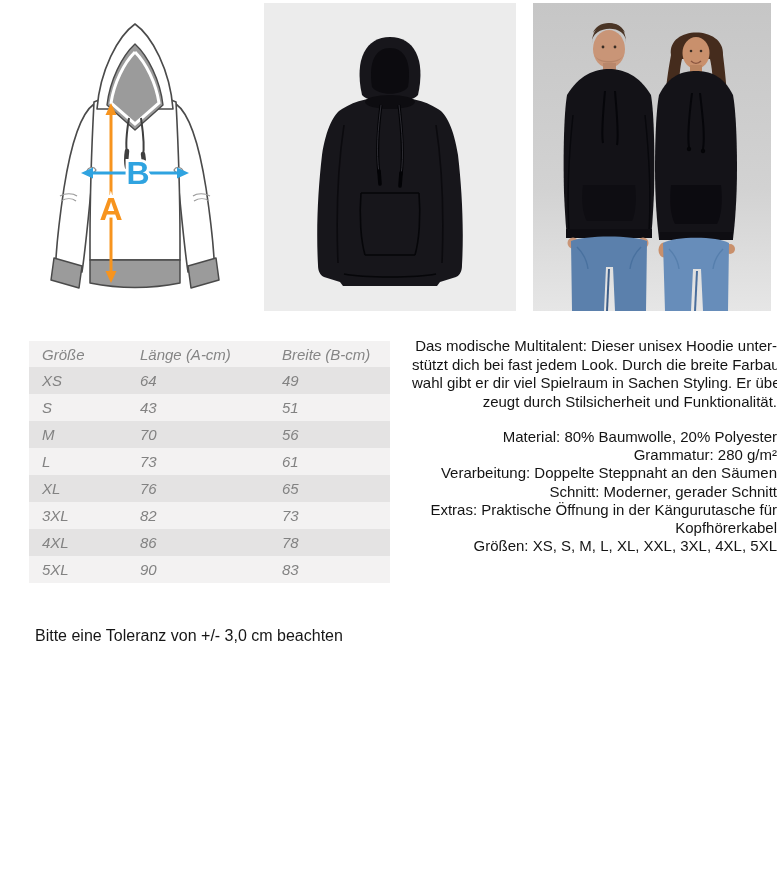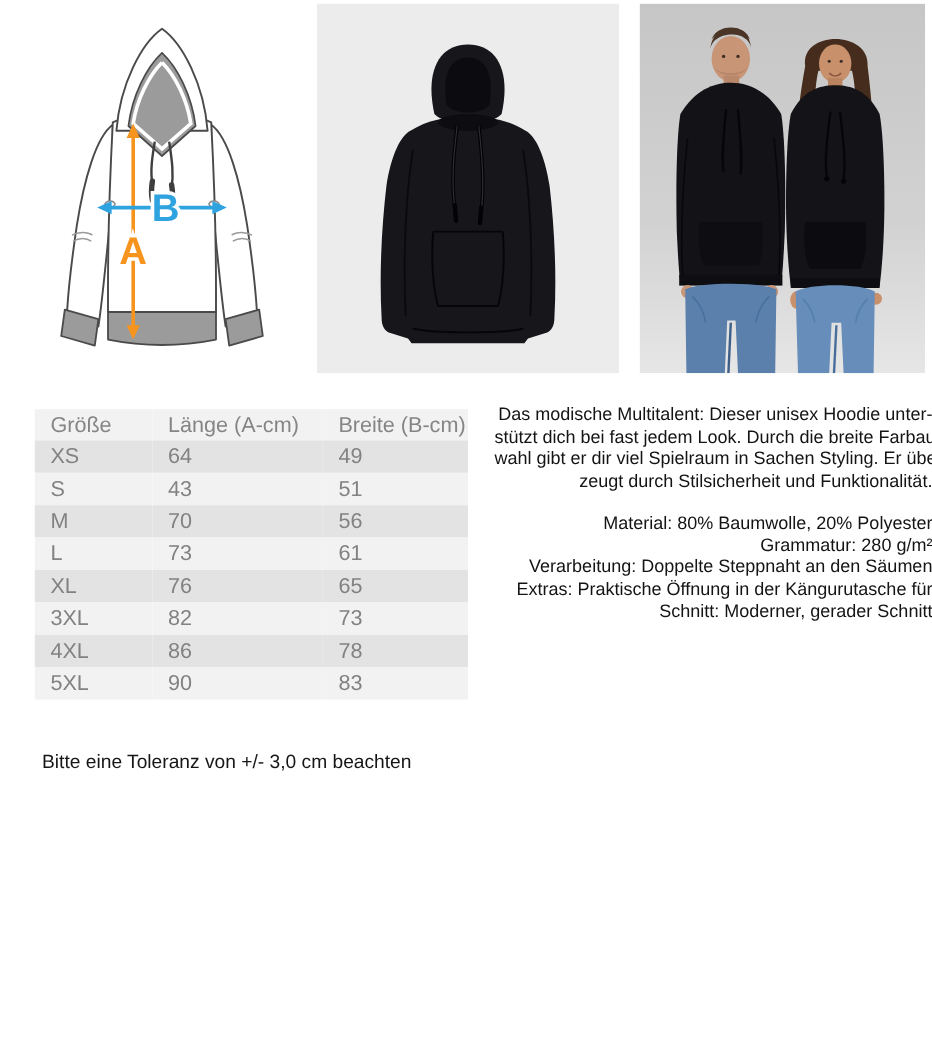--- a/index.html
+++ b/index.html
@@ -11,21 +11,21 @@
     overflow:hidden;
   }
   .fig { position:absolute; }
   .fig-diagram { left:30px; top:10px; width:210px; height:295px; }
   .fig-product { left:264px; top:3px; width:252px; height:308px; }
   .fig-models  { left:533px; top:3px; width:238px; height:308px; }
 
   table.size-table {
     position:absolute; left:29px; top:341px; width:361px;
     border-collapse:separate; border-spacing:0; table-layout:fixed;
-    font-size:18px; color:#7e7e7e;
+    font-size:15px; color:#7e7e7e;font-style:italic;
   }
   table.size-table col.c1 { width:98px; }
   table.size-table col.c2 { width:142px; }
   table.size-table col.c3 { width:121px; }
   table.size-table th {
     height:26px; font-weight:400; text-align:left; padding:0 0 0 13px;
     background:#f3f2f2; color:#858585;
   }
   table.size-table td {
     height:27px; text-align:left; padding:0 0 0 13px; color:#828282;
@@ -249,16 +249,18 @@
   <div class="para">
     <div>Das modische Multitalent: Dieser unisex Hoodie unter-</div>
     <div>stützt dich bei fast jedem Look. Durch die breite Farbaus-</div>
     <div>wahl gibt er dir viel Spielraum in Sachen Styling. Er über-</div>
     <div>zeugt durch Stilsicherheit und Funktionalität.</div>
   </div>
   <div class="specs">
     <div>Material: 80% Baumwolle, 20% Polyester</div>
     <div>Grammatur: 280 g/m²</div>
     <div>Verarbeitung: Doppelte Steppnaht an den Säumen</div>
+    <div>Schnitt: Moderner, gerader Schnitt</div>
     <div>Extras: Praktische Öffnung in der Kängurutasche für</div>
-    <div>Schnitt: Moderner, gerader Schnitt</div>
+    <div class="spec-indent">Kopfhörerkabel</div>
+    <div>Größen: XS, S, M, L, XL, XXL, 3XL, 4XL, 5XL</div>
   </div>
 </div>
 
 </body></html>

